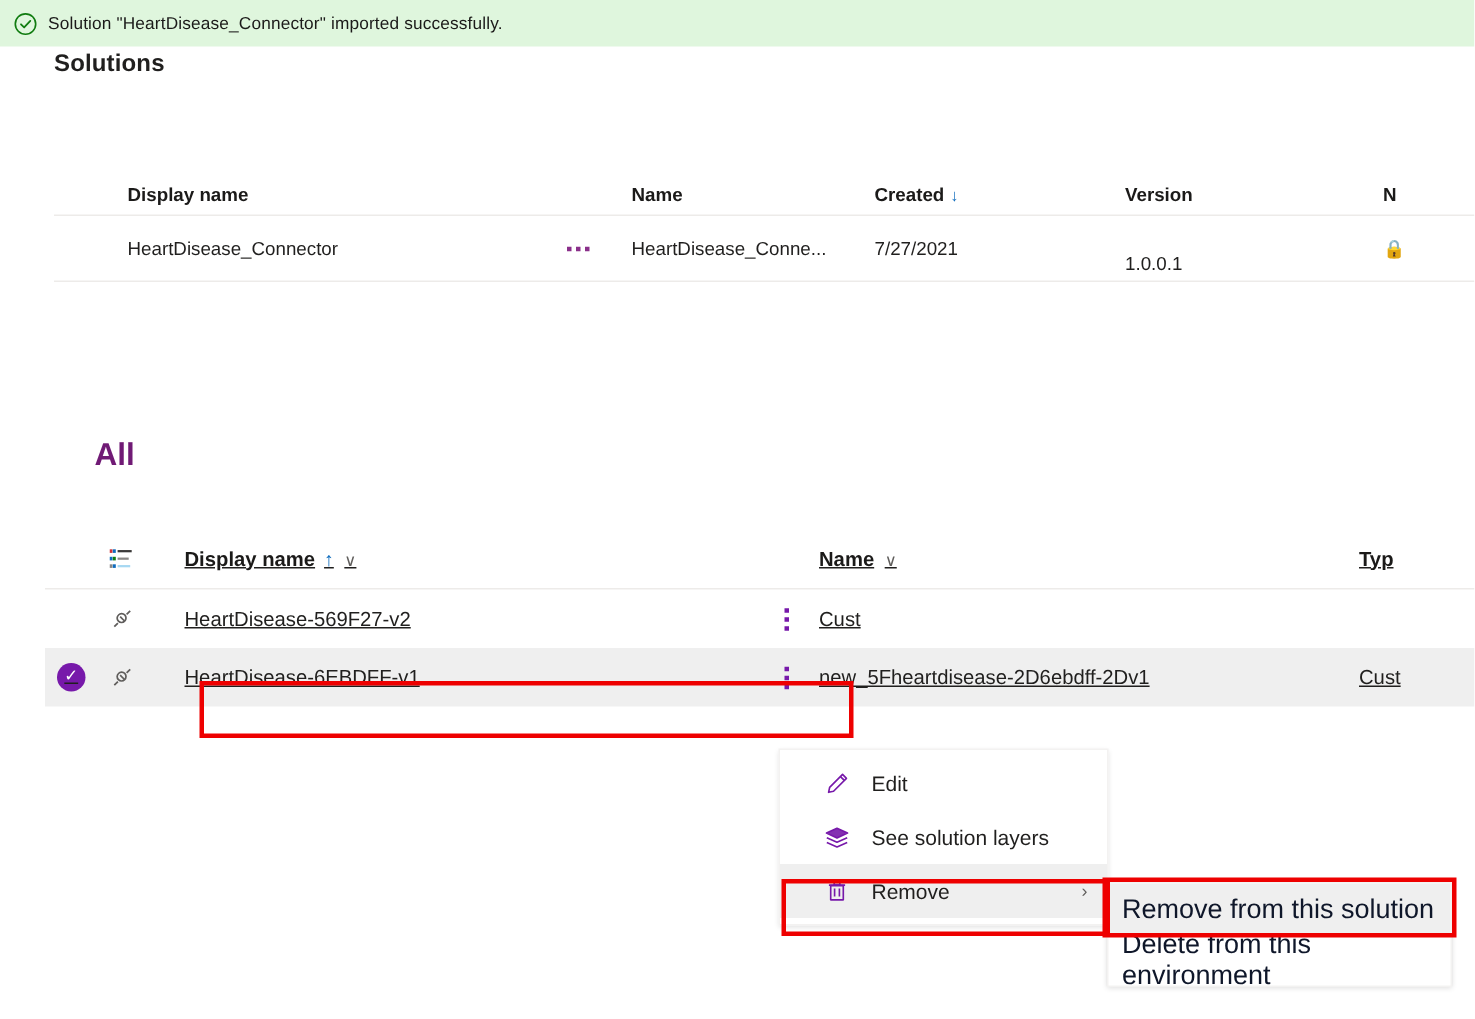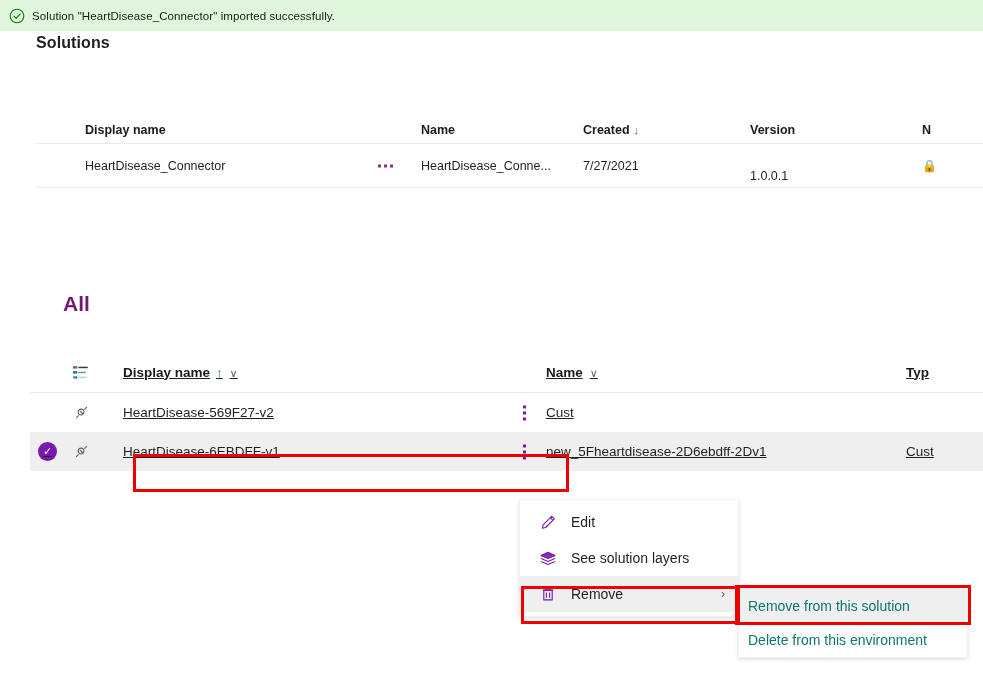--- a/index.html
+++ b/index.html
@@ -98,37 +98,37 @@
   
   .ctx {
     position: absolute; left: 519px; top: 499px; width: 220px;
     background: #ffffff;
     box-shadow: 0 1.6px 3.6px rgba(0,0,0,.13), 0 0.3px 0.9px rgba(0,0,0,.10);
     border: 1px solid #f3f2f1;
     padding: 4px 0;
   }
   .ctx-item {
     display: flex; align-items: center; height: 36px;
-    font-size: 14px; color: #201f1e; padding-left: 18px; position: relative;
+    font-size: 14px; color: #201f1e; padding-left: 28px; position: relative;
   }
   .ctx-item.hl { background: #efefef; }
   .ctx-ico { width: 20px; height: 18px; margin-right: 13px; flex: 0 0 auto;
              display: flex; align-items: center; justify-content: center; }
   .ctx-sub-arrow { position: absolute; right: 13px; color: #605e5c; font-size: 12px; }
 
   .ctx2 {
     position: absolute; left: 738px; top: 588px; width: 230px;
     background: #ffffff;
     box-shadow: 0 1.6px 3.6px rgba(0,0,0,.13), 0 0.3px 0.9px rgba(0,0,0,.10);
     border: 1px solid #f3f2f1;
     padding: 0;
   }
   .ctx2-item {
     display: flex; align-items: center; height: 34px;
-    font-size: 14px; color: #0f766e; padding-left: 9px;
+    font-size: 18px; color: #0f172a; padding-left: 9px;
   }
   .ctx2-item.hl { background: #efefef; }
 
   .list-icon { display: block; }
 </style>
 </head>
 <body>
 
 <div id="root">
 

